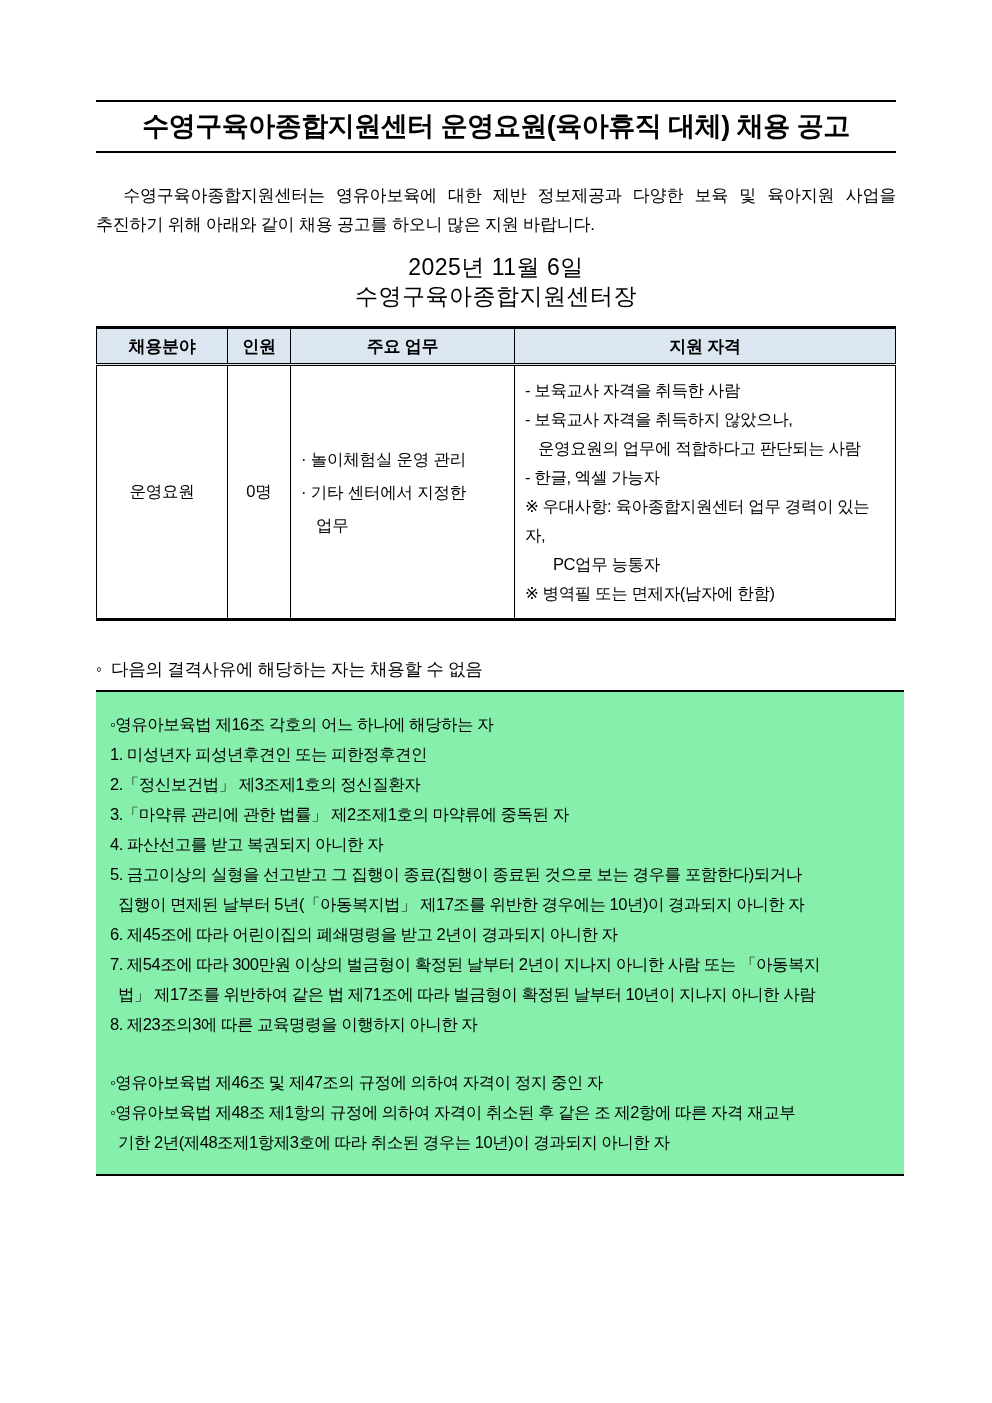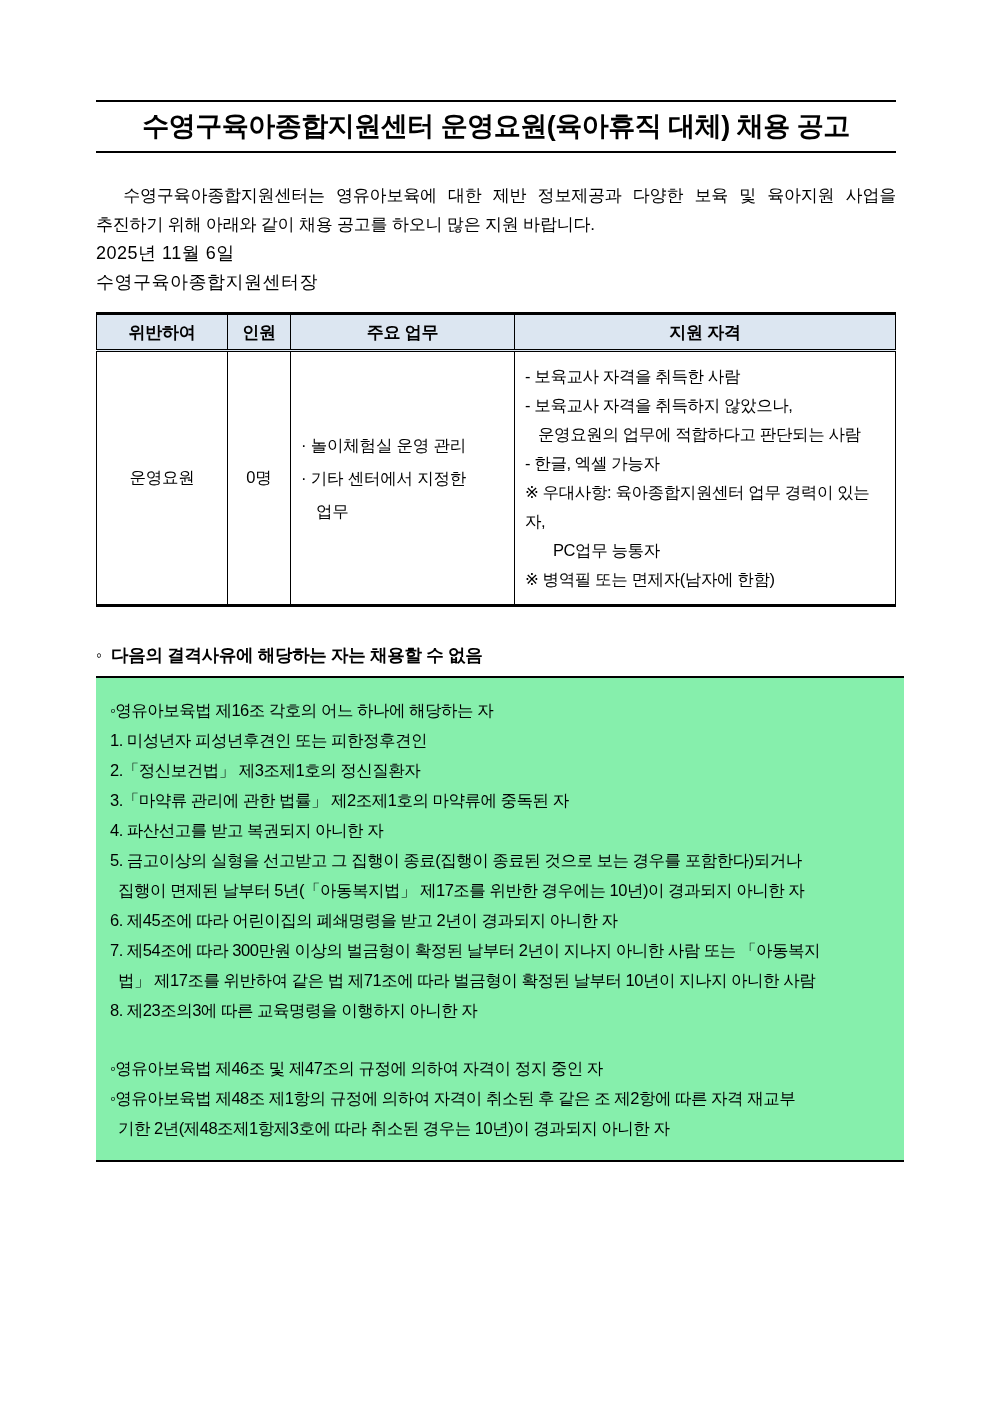--- a/index.html
+++ b/index.html
@@ -38,23 +38,23 @@
     font-size: 17px;
     line-height: 29px;
     text-align: justify;
     text-align-last: left;
     text-indent: 1.6em;
     word-break: keep-all;
     letter-spacing: -0.2px;
   }
   
   .date-block {
-    margin-top: 0;
-    text-align: left;
-    font-size: 18px;
+    margin-top: 14px;
+    text-align: center;
+    font-size: 23px;
     line-height: 29px;
     letter-spacing: 0.5px;
   }
   
   .section-heading {
     margin-top: 36px;
     font-size: 18.5px;
     font-weight: 700;
     letter-spacing: -0.3px;
   }
@@ -91,21 +91,21 @@
   td.cell-qual   { padding: 10px 6px 10px 10px; }
   .duty-line { line-height: 33px; white-space: pre-wrap; letter-spacing: -0.2px; }
   .duty-line.cont { padding-left: 15px; }
   .qual-line { line-height: 29px; white-space: pre-wrap; letter-spacing: -0.4px; }
   .qual-line.cont  { padding-left: 13px; }
   .qual-line.cont2 { padding-left: 28px; }
   
   .disq-heading {
     margin-top: 36px;
     font-size: 17.5px;
-    font-weight: 700;
+    font-weight: 400;
     letter-spacing: -0.3px;
     white-space: pre-wrap;
   }
   .disq-box {
     margin-top: 9px;
     width: 808px;
     background: #86efac;
     border-top: 2px solid #000;
     border-bottom: 2px solid #000;
     padding: 17px 20px 17px 14px;
@@ -136,21 +136,21 @@
 
     <table class="recruit">
       <colgroup>
         <col style="width:131px">
           <col style="width:63px">
           <col style="width:224px">
           <col>
       </colgroup>
       <thead>
         <tr>
-          <th>위반하여</th>
+          <th>채용분야</th>
           <th>인원</th>
           <th>주요 업무</th>
           <th>지원 자격</th>
         </tr>
       </thead>
       <tbody>
         <tr>
           <td class="cell-center">운영요원</td>
           <td class="cell-center">0명</td>
           <td class="cell-duties">

